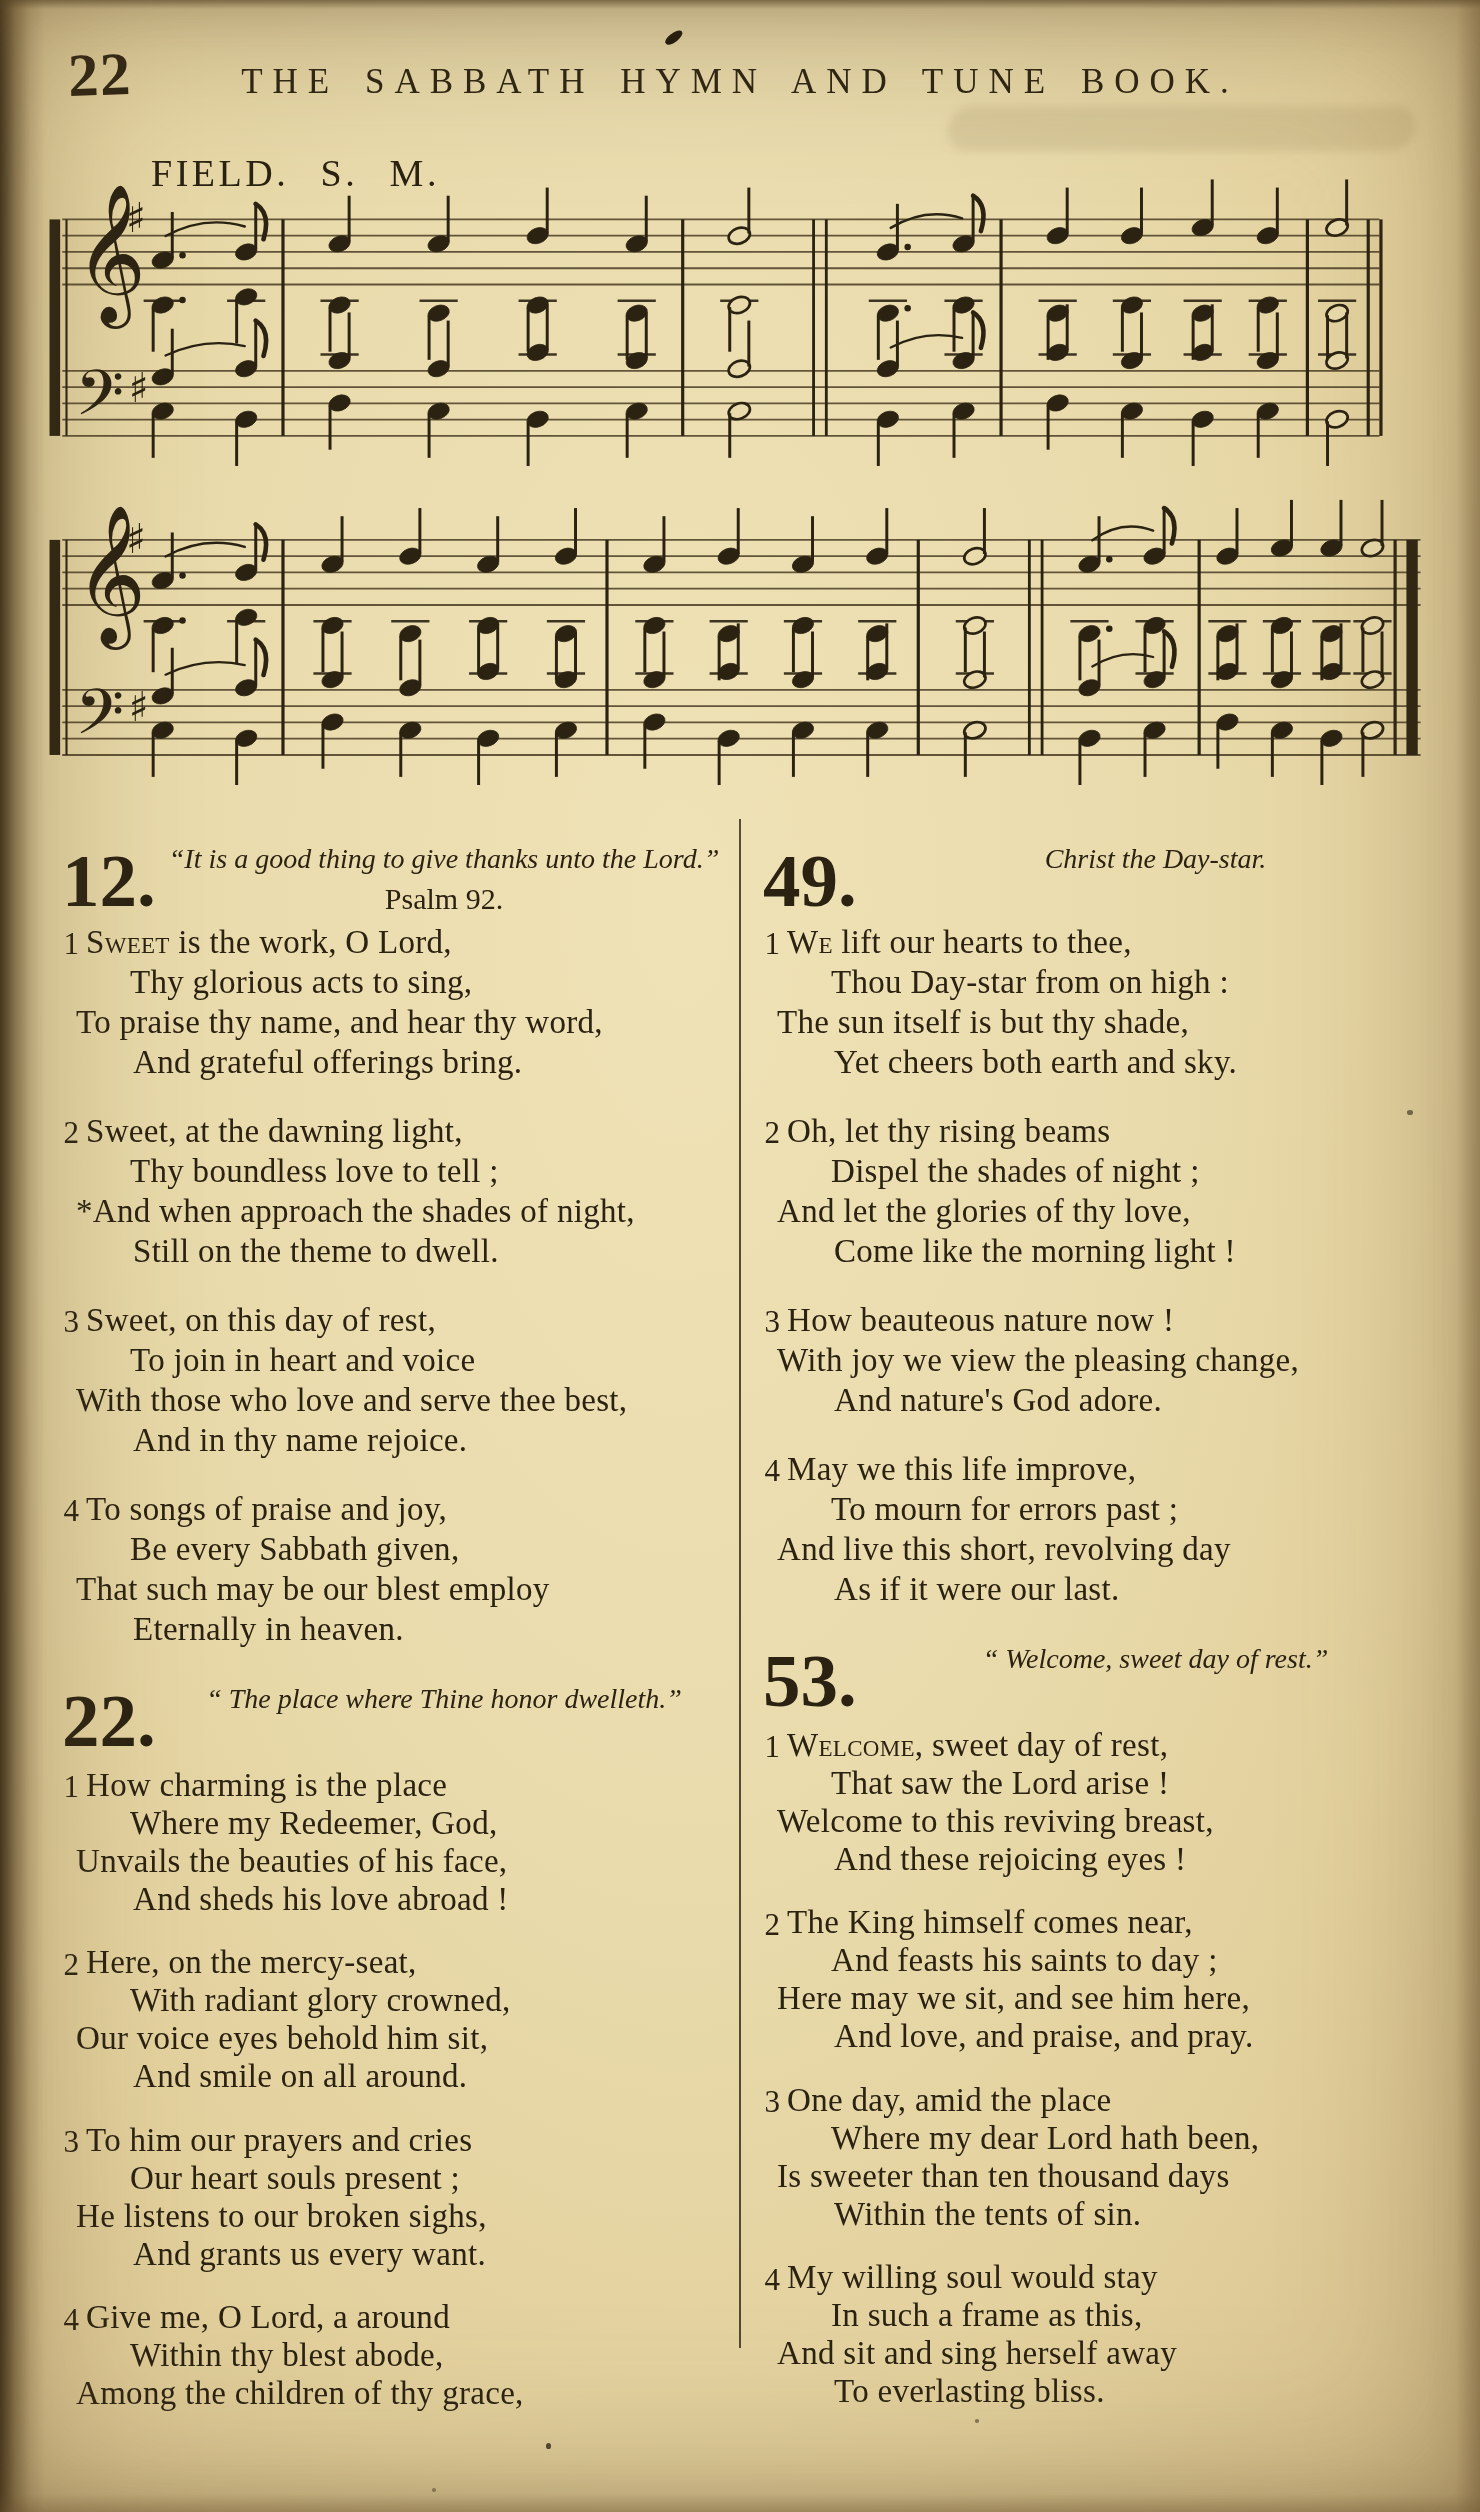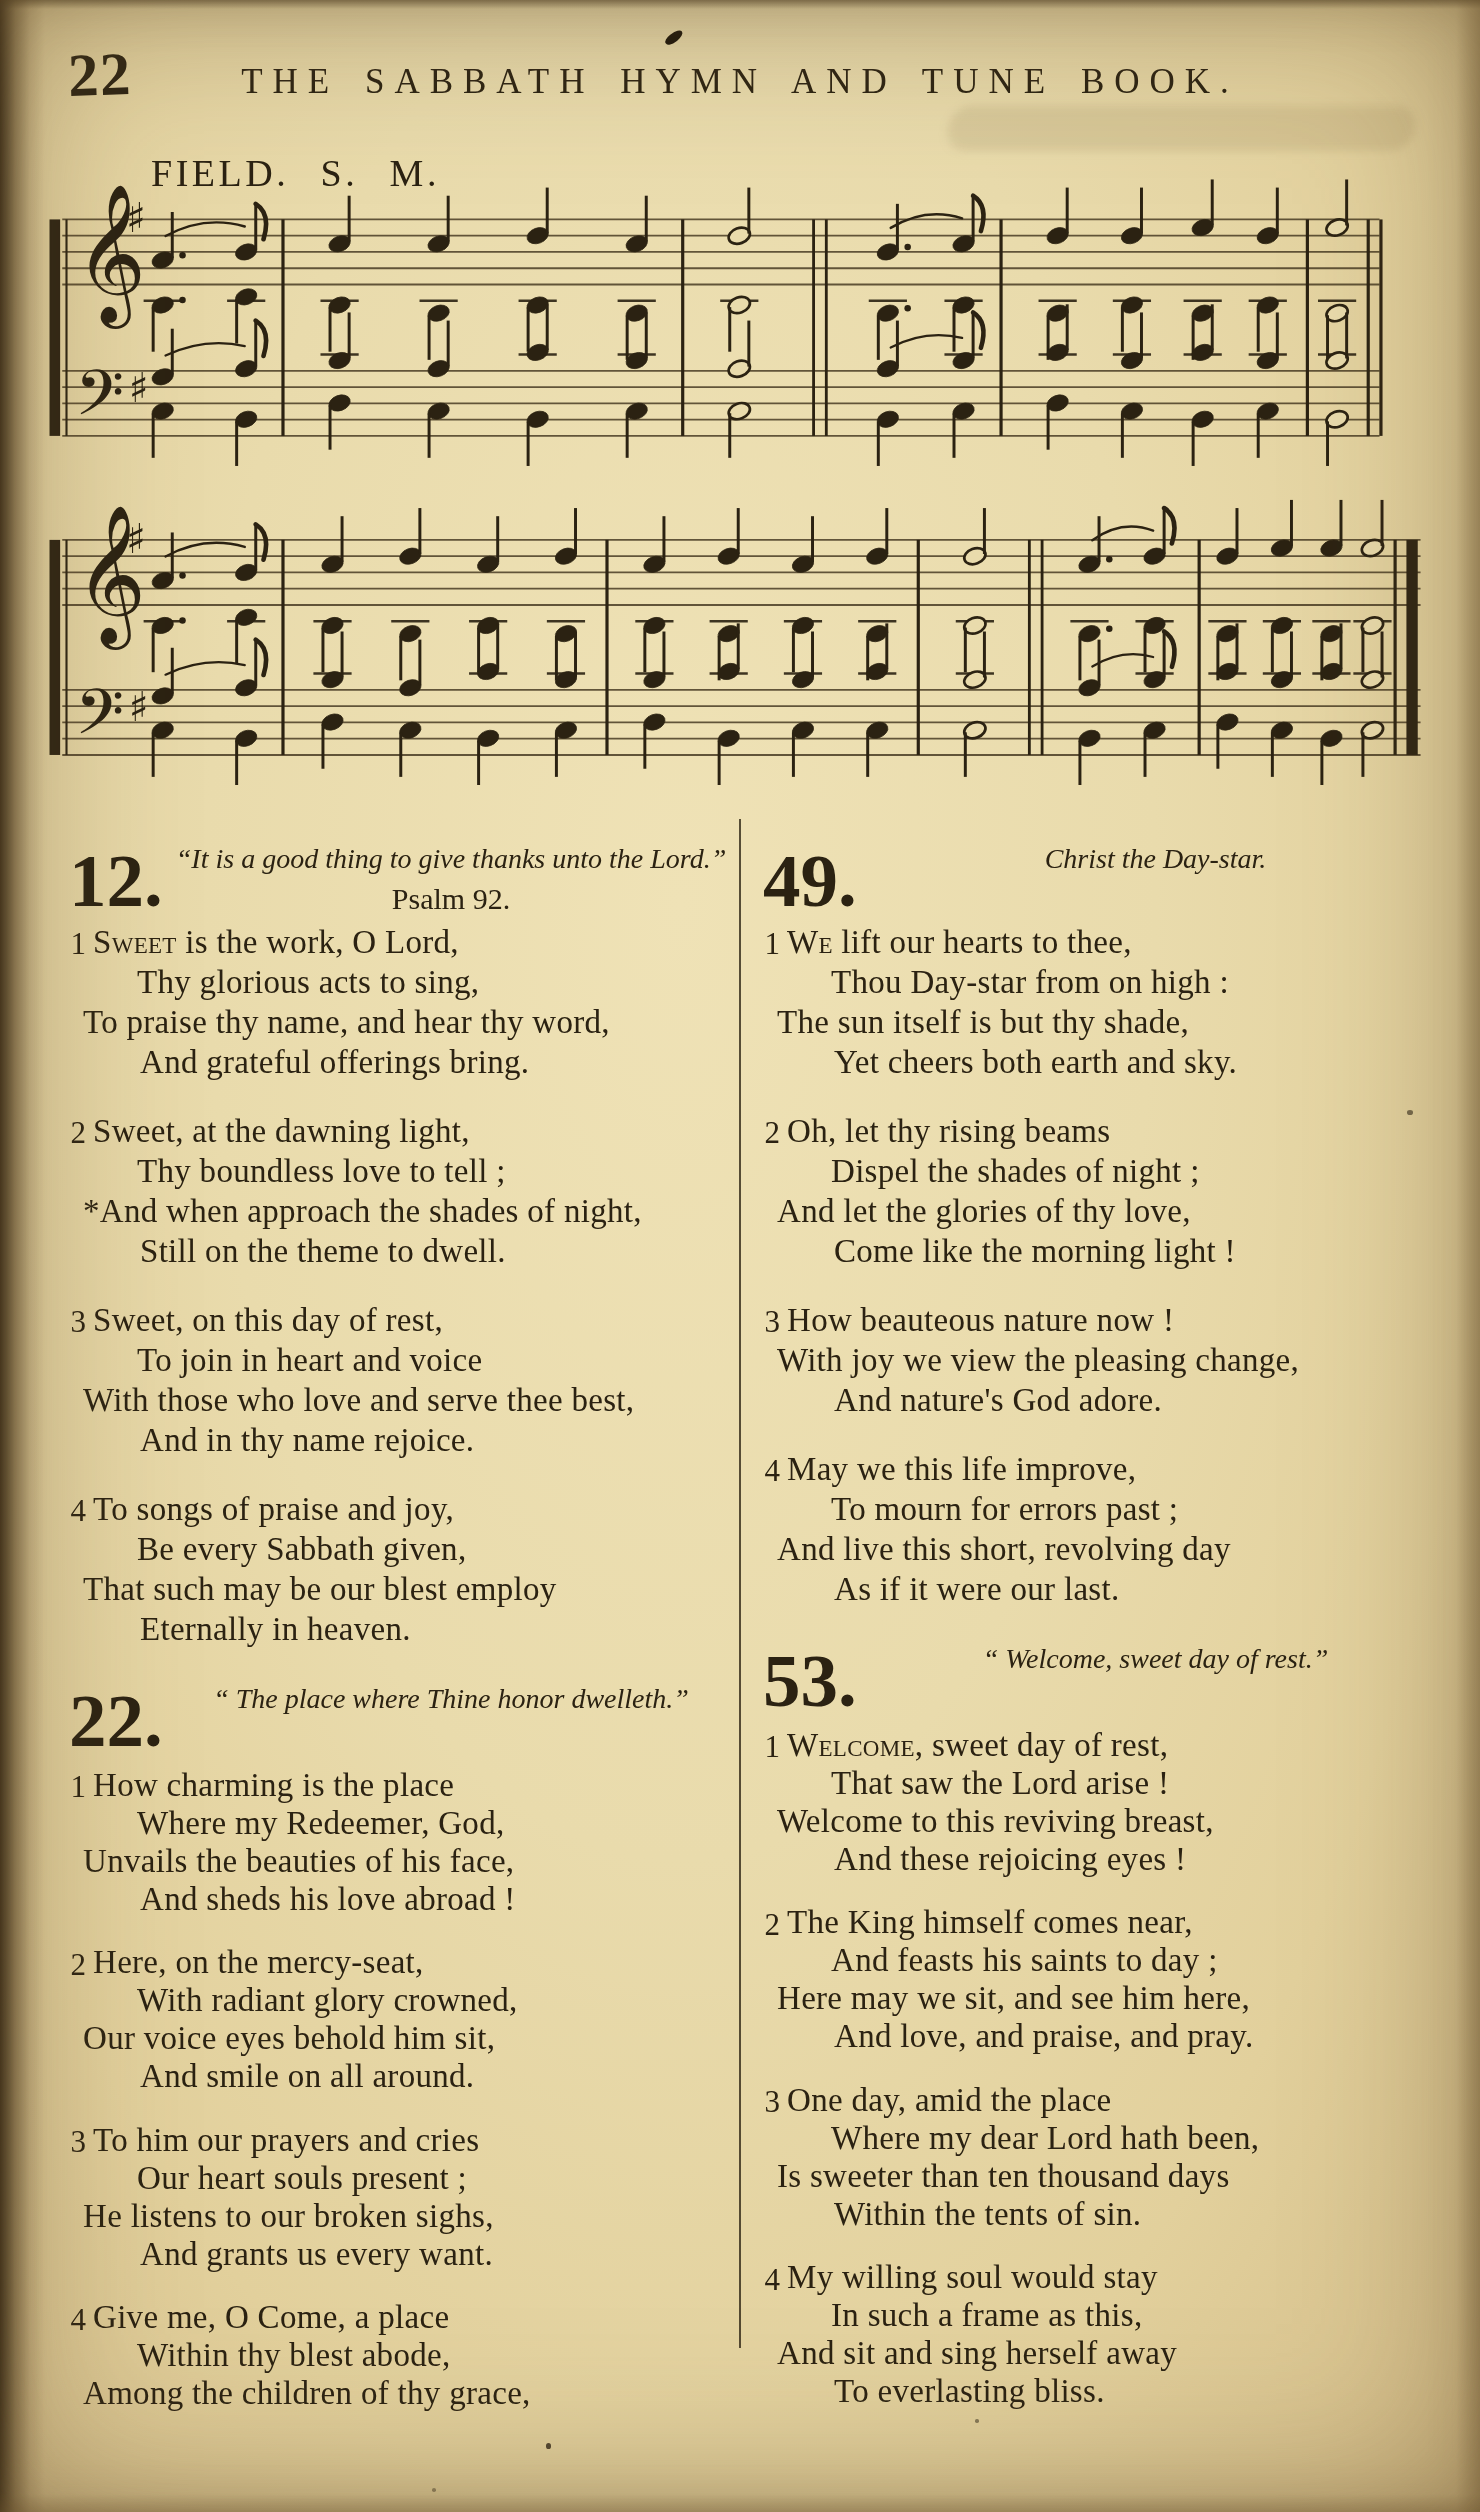--- a/index.html
+++ b/index.html
@@ -31,21 +31,21 @@
     font-size:35px;letter-spacing:10px;word-spacing:7px;}
   .tune-caption{position:absolute;left:151px;top:151px;font-size:38px;letter-spacing:3.5px;
     word-spacing:18.4px;}
 
   #music{position:absolute;left:0;top:0;}
 
   .col-divider{position:absolute;left:739px;top:819px;height:1529px;width:2.1px;
     background:rgba(43,34,18,.78);}
 
   .col{position:absolute;top:821px;}
-  #col-left{left:69px;width:658px;}
+  #col-left{left:62px;width:658px;}
   #col-right{left:763px;width:679px;}
 
   .hhead{position:relative;height:68px;}
   .hhead .num{position:absolute;left:0;top:5.7px;font-size:75px;font-weight:700;line-height:.85;}
   .hhead .motto{margin:22px 0 0 106px;text-align:center;font-style:italic;font-size:28px;line-height:31px;}
   .hhead .psalm{margin-left:106px;text-align:center;font-size:30px;line-height:33px;margin-top:8px;}
   .hymn + .hymn .hhead{margin-top:34px;height:71px;}
   .hymn + .hymn .hhead .motto{margin-top:15.6px;}
 
   .verse{position:relative;}
@@ -509,21 +509,21 @@
           </div>
           <div class="verse">
             <span class="vnum">3</span>
             <div class="vl i0">To him our prayers and cries</div>
             <div class="vl i1">Our heart souls present ;</div>
             <div class="vl i2">He listens to our broken sighs,</div>
             <div class="vl i3">And grants us every want.</div>
           </div>
           <div class="verse">
             <span class="vnum">4</span>
-            <div class="vl i0">Give me, O Come, a place</div>
+            <div class="vl i0">Give me, O Lord, a around</div>
             <div class="vl i1">Within thy blest abode,</div>
             <div class="vl i2">Among the children of thy grace,</div>
           </div>
         </div>
       </section>
     </div>
   <div class="col" id="col-right">
       <section class="hymn">
         <div class="hhead">
           <div class="num">49.</div>

